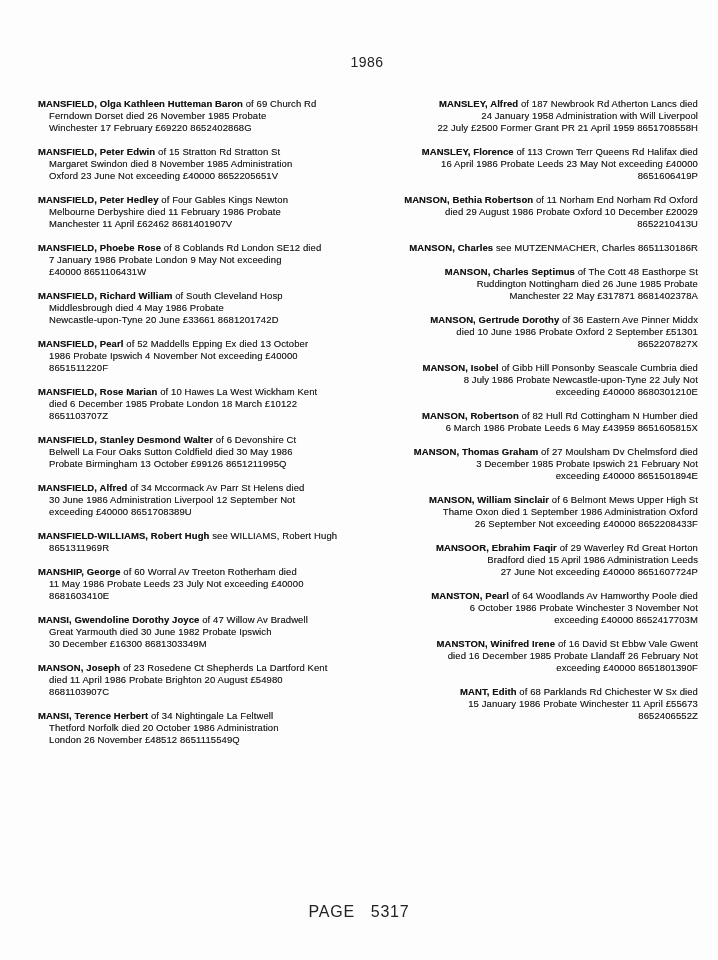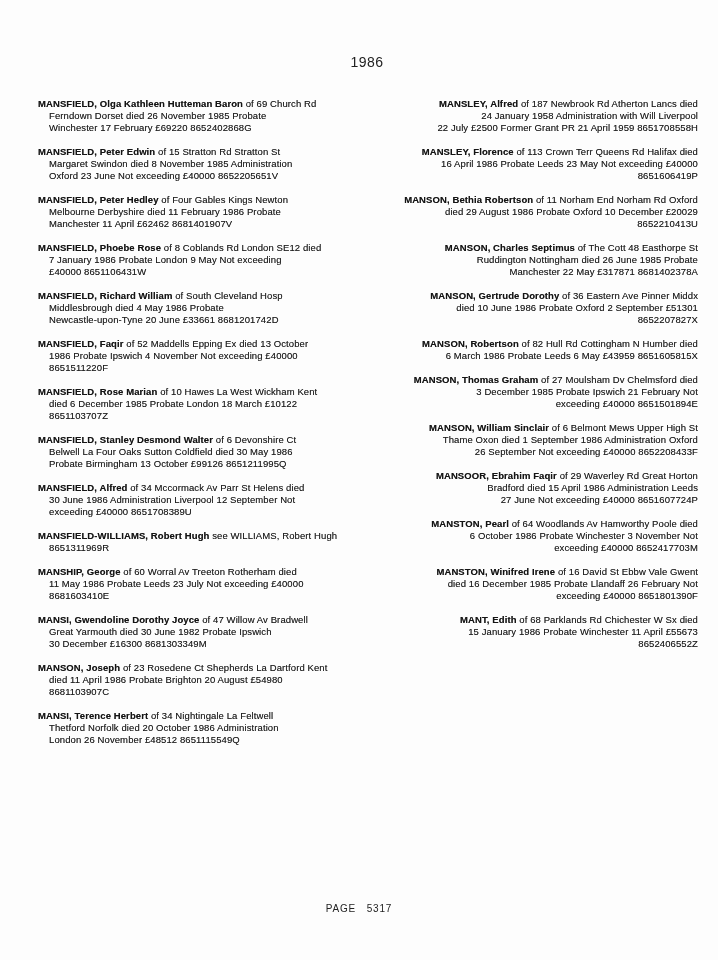--- a/index.html
+++ b/index.html
@@ -52,55 +52,57 @@
   .entry-name {
     font-weight: 700;
     color: #141414;
   }
   .footer {
     position: absolute;
     top: 903px;
     left: 0;
     width: 100%;
     text-align: center;
-    font-size: 10px;
+    font-size: 16px;
     letter-spacing: 0.8px;
     white-space: pre;
     color: #222;
   }
 </style>
 </head>
 <body>
 
 <div class="page">
   <div class="year-header">1986</div>
 
   <div class="columns">
     <div class="column col-left">
         <div class="entry"><span class="entry-name">MANSFIELD,  Olga Kathleen Hutteman Baron</span> of 69 Church Rd<br>Ferndown Dorset died 26 November 1985 Probate<br>Winchester 17 February £69220 8652402868G</div>
         <div class="entry"><span class="entry-name">MANSFIELD,  Peter Edwin</span> of 15 Stratton Rd Stratton St<br>Margaret Swindon died 8 November 1985 Administration<br>Oxford 23 June Not exceeding £40000 8652205651V</div>
         <div class="entry"><span class="entry-name">MANSFIELD,  Peter Hedley</span> of Four Gables Kings Newton<br>Melbourne Derbyshire died 11 February 1986 Probate<br>Manchester 11 April £62462 8681401907V</div>
         <div class="entry"><span class="entry-name">MANSFIELD,  Phoebe Rose</span> of 8 Coblands Rd London SE12 died<br>7 January 1986 Probate London 9 May Not exceeding<br>£40000 8651106431W</div>
         <div class="entry"><span class="entry-name">MANSFIELD,  Richard William</span> of South Cleveland Hosp<br>Middlesbrough died 4 May 1986 Probate<br>Newcastle-upon-Tyne 20 June £33661 8681201742D</div>
-        <div class="entry"><span class="entry-name">MANSFIELD,  Faqir</span> of 52 Maddells Epping Ex died 13 October<br>1986 Probate Ipswich 4 November Not exceeding £40000<br>8651511220F</div>
+        <div class="entry"><span class="entry-name">MANSFIELD,  Pearl</span> of 52 Maddells Epping Ex died 13 October<br>1986 Probate Ipswich 4 November Not exceeding £40000<br>8651511220F</div>
         <div class="entry"><span class="entry-name">MANSFIELD,  Rose Marian</span> of 10 Hawes La West Wickham Kent<br>died 6 December 1985 Probate London 18 March £10122<br>8651103707Z</div>
         <div class="entry"><span class="entry-name">MANSFIELD,  Stanley Desmond Walter</span> of 6 Devonshire Ct<br>Belwell La Four Oaks Sutton Coldfield died 30 May 1986<br>Probate Birmingham 13 October £99126 8651211995Q</div>
         <div class="entry"><span class="entry-name">MANSFIELD,  Alfred</span> of 34 Mccormack Av Parr St Helens died<br>30 June 1986 Administration Liverpool 12 September Not<br>exceeding £40000 8651708389U</div>
         <div class="entry"><span class="entry-name">MANSFIELD-WILLIAMS,  Robert Hugh</span> see WILLIAMS, Robert Hugh<br>8651311969R</div>
         <div class="entry"><span class="entry-name">MANSHIP,  George</span> of 60 Worral Av Treeton Rotherham died<br>11 May 1986 Probate Leeds 23 July Not exceeding £40000<br>8681603410E</div>
         <div class="entry"><span class="entry-name">MANSI,  Gwendoline Dorothy Joyce</span> of 47 Willow Av Bradwell<br>Great Yarmouth died 30 June 1982 Probate Ipswich<br>30 December £16300 8681303349M</div>
         <div class="entry"><span class="entry-name">MANSON,  Joseph</span> of 23 Rosedene Ct Shepherds La Dartford Kent<br>died 11 April 1986 Probate Brighton 20 August £54980<br>8681103907C</div>
         <div class="entry"><span class="entry-name">MANSI,  Terence Herbert</span> of 34 Nightingale La Feltwell<br>Thetford Norfolk died 20 October 1986 Administration<br>London 26 November £48512 8651115549Q</div>
       </div>
     <div class="column col-right">
         <div class="entry"><span class="entry-name">MANSLEY,  Alfred</span> of 187 Newbrook Rd Atherton Lancs died<br>24 January 1958 Administration with Will Liverpool<br>22 July £2500 Former Grant PR 21 April 1959 8651708558H</div>
         <div class="entry"><span class="entry-name">MANSLEY,  Florence</span> of 113 Crown Terr Queens Rd Halifax died<br>16 April 1986 Probate Leeds 23 May Not exceeding £40000<br>8651606419P</div>
         <div class="entry"><span class="entry-name">MANSON,  Bethia Robertson</span> of 11 Norham End Norham Rd Oxford<br>died 29 August 1986 Probate Oxford 10 December £20029<br>8652210413U</div>
+        <div class="entry"><span class="entry-name">MANSON,  Charles</span> see MUTZENMACHER, Charles 8651130186R</div>
         <div class="entry"><span class="entry-name">MANSON,  Charles Septimus</span> of The Cott 48 Easthorpe St<br>Ruddington Nottingham died 26 June 1985 Probate<br>Manchester 22 May £317871 8681402378A</div>
         <div class="entry"><span class="entry-name">MANSON,  Gertrude Dorothy</span> of 36 Eastern Ave Pinner Middx<br>died 10 June 1986 Probate Oxford 2 September £51301<br>8652207827X</div>
+        <div class="entry"><span class="entry-name">MANSON,  Isobel</span> of Gibb Hill Ponsonby Seascale Cumbria died<br>8 July 1986 Probate Newcastle-upon-Tyne 22 July Not<br>exceeding £40000 8680301210E</div>
         <div class="entry"><span class="entry-name">MANSON,  Robertson</span> of 82 Hull Rd Cottingham N Humber died<br>6 March 1986 Probate Leeds 6 May £43959 8651605815X</div>
         <div class="entry"><span class="entry-name">MANSON,  Thomas Graham</span> of 27 Moulsham Dv Chelmsford died<br>3 December 1985 Probate Ipswich 21 February Not<br>exceeding £40000 8651501894E</div>
         <div class="entry"><span class="entry-name">MANSON,  William Sinclair</span> of 6 Belmont Mews Upper High St<br>Thame Oxon died 1 September 1986 Administration Oxford<br>26 September Not exceeding £40000 8652208433F</div>
         <div class="entry"><span class="entry-name">MANSOOR,  Ebrahim Faqir</span> of 29 Waverley Rd Great Horton<br>Bradford died 15 April 1986 Administration Leeds<br>27 June Not exceeding £40000 8651607724P</div>
         <div class="entry"><span class="entry-name">MANSTON,  Pearl</span> of 64 Woodlands Av Hamworthy Poole died<br>6 October 1986 Probate Winchester 3 November Not<br>exceeding £40000 8652417703M</div>
         <div class="entry"><span class="entry-name">MANSTON,  Winifred Irene</span> of 16 David St Ebbw Vale Gwent<br>died 16 December 1985 Probate Llandaff 26 February Not<br>exceeding £40000 8651801390F</div>
         <div class="entry"><span class="entry-name">MANT,  Edith</span> of 68 Parklands Rd Chichester W Sx died<br>15 January 1986 Probate Winchester 11 April £55673<br>8652406552Z</div>
       </div>
   </div>
 

